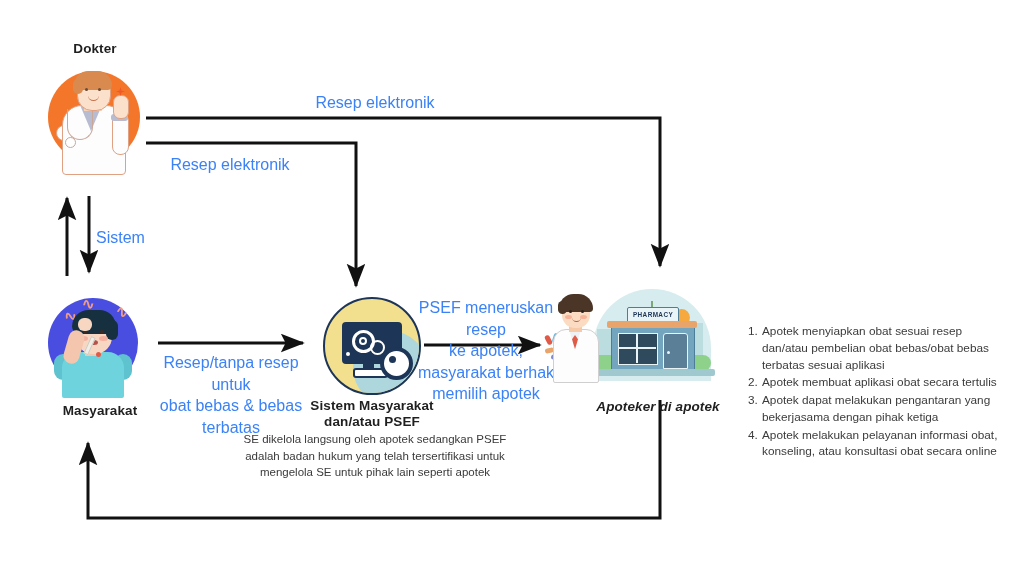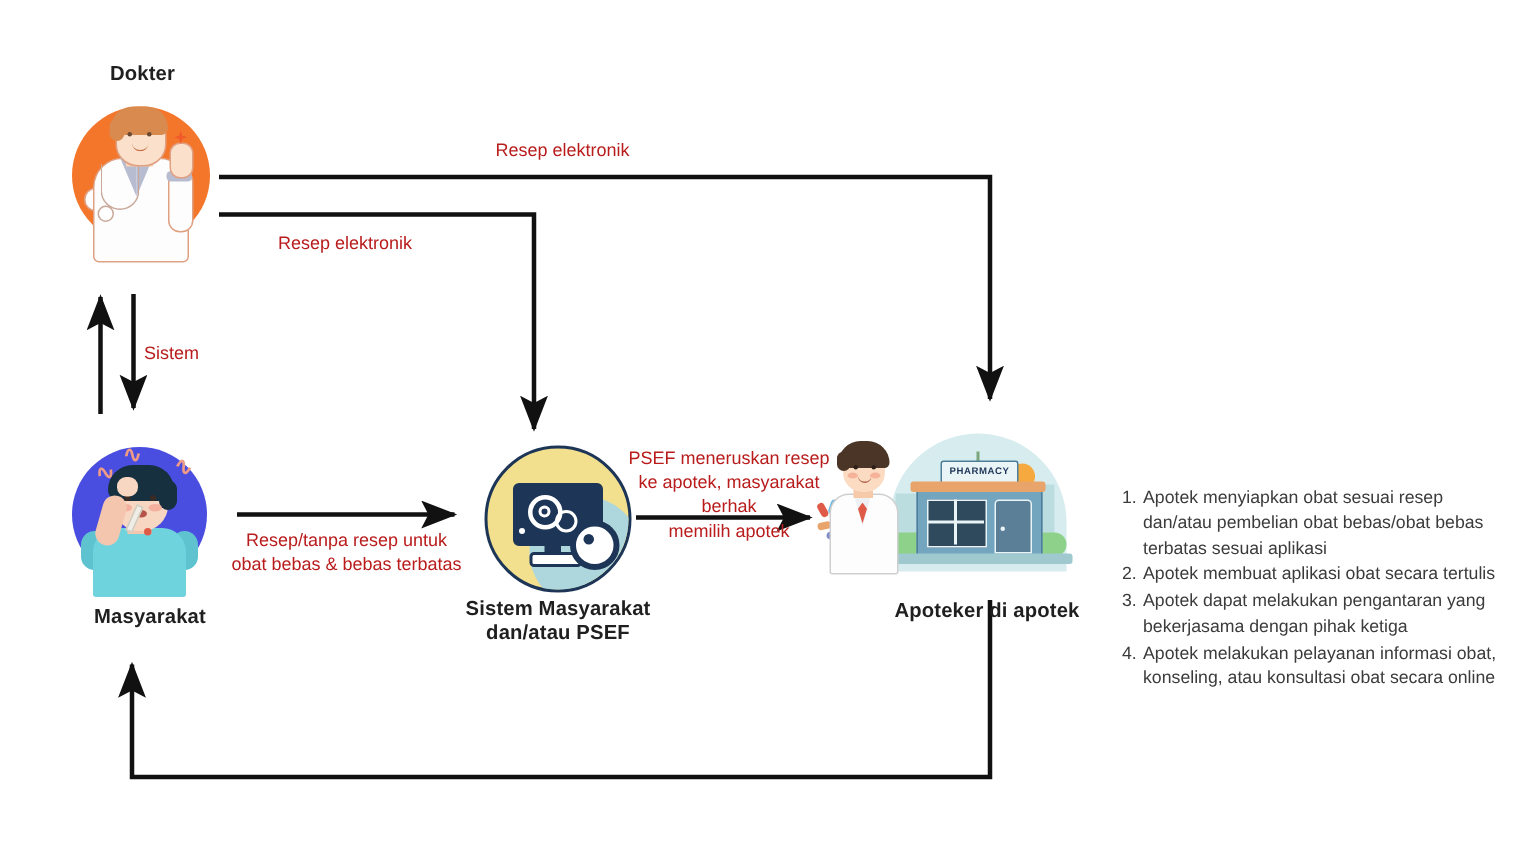--- a/index.html
+++ b/index.html
@@ -20,22 +20,22 @@
     font-weight:bold;
     font-size:13.5px;
     color:#1f1f1f;
     letter-spacing:.1px;
     white-space:nowrap;
   }
   .node-title.two-line{white-space:normal;line-height:1.22;}
 
   .edge-label{
     position:absolute;
-    font-size:12px;
-    color:#b91c1c;
+    font-size:16px;
+    color:#3b82f6;
     line-height:1.35;
     text-align:center;
     white-space:pre-line;
   }
   .note{
     position:absolute;
     font-size:11.5px;
     color:#3a3a3a;
     line-height:1.45;
     text-align:center;
@@ -253,20 +253,23 @@
       <div class="sys-dot"></div>
       <div class="sys-stand"></div>
       <div class="sys-base"></div>
       <div class="gear g3"></div>
     </div>
   </div>
   <div class="node" style="left:281px;top:398px;width:182px;">
     <div class="node-title two-line" style="white-space:pre-line;">Sistem Masyarakat
 dan/atau PSEF</div>
   </div>
+  <div class="note" style="left:232px;top:431px;width:286px;">SE dikelola langsung oleh apotek sedangkan PSEF
+adalah badan hukum yang telah tersertifikasi untuk
+mengelola SE untuk pihak lain seperti apotek</div>
 
   <div class="ill apo-wrap">
     <div class="apo-bg"></div>
     <div class="apo-sun"></div>
     <div class="apo-bld1"></div>
       <div class="apo-bld2"></div>
       <div class="apo-bld3"></div>
     <div class="apo-bush-l"></div>
       <div class="apo-bush-r"></div>
     <div class="apo-pole"></div>
@@ -290,21 +293,21 @@
     <div class="ph-neck"></div>
     <div class="ph-head"></div>
     <div class="ph-hair"></div>
       <div class="ph-hair2"></div>
     <div class="ph-eyeL"></div>
       <div class="ph-eyeR"></div>
     <div class="ph-blL"></div>
       <div class="ph-blR"></div>
     <div class="ph-smile"></div>
   </div>
-  <div class="node" style="left:563px;top:399px;width:190px;">
+  <div class="node" style="left:563px;top:399px;width:190px;font-style:italic;">
     <div class="node-title">Apoteker di apotek</div>
   </div>
 
   <div class="steps">
     <div class="step">
       <span class="step-num">1.</span>
       <span class="step-text">Apotek menyiapkan obat sesuai resep dan/atau pembelian obat bebas/obat bebas terbatas sesuai aplikasi</span>
     </div>
     <div class="step">
       <span class="step-num">2.</span>

